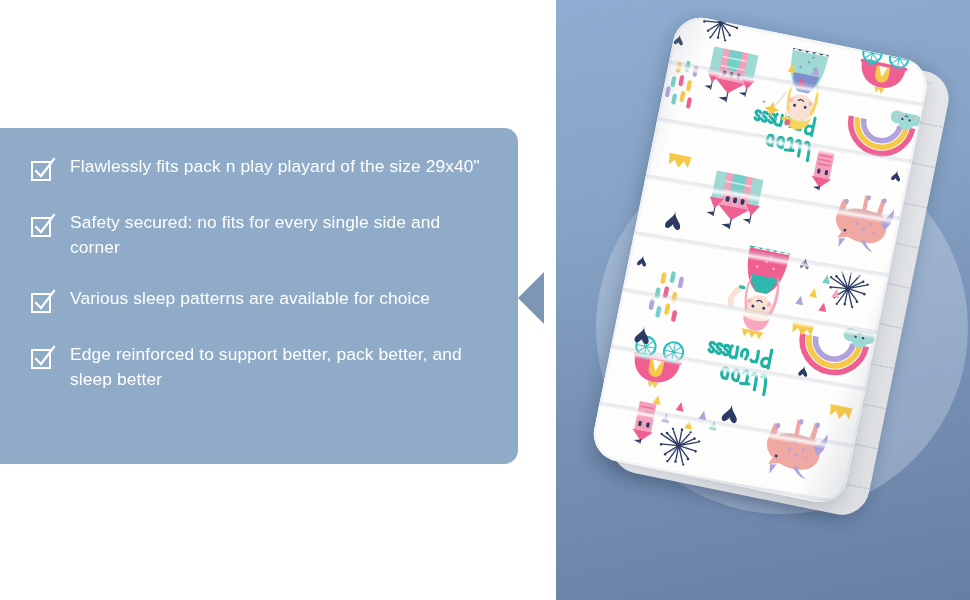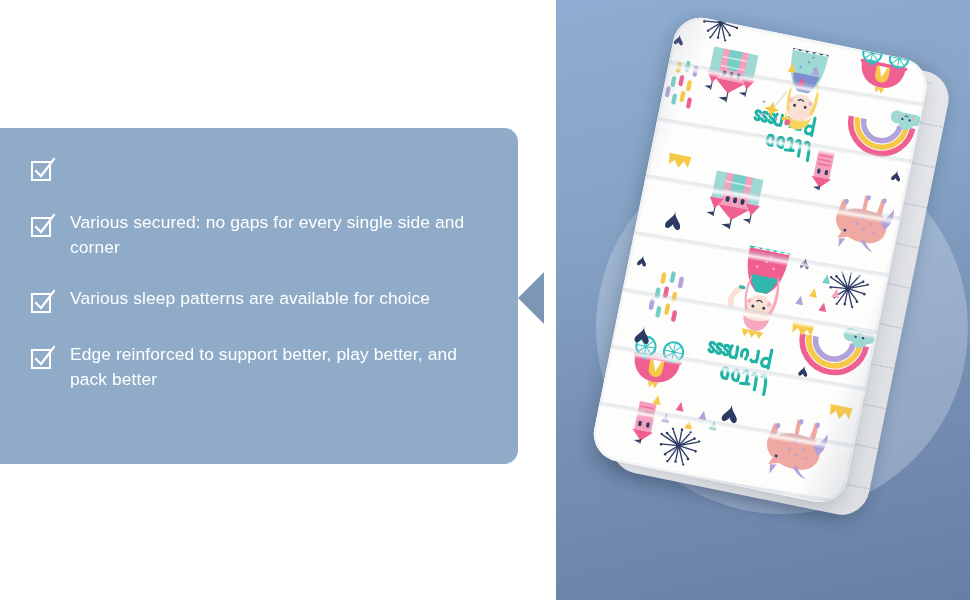--- a/index.html
+++ b/index.html
@@ -470,44 +470,45 @@
   <div class="left-pane">
 
     <div class="feature-card">
       <div class="bullet-list">
 
         <div class="bullet">
           <svg class="check-icon" viewBox="0 0 26 26">
             <rect x="2" y="5" width="18" height="18" fill="none" stroke="#ffffff" stroke-width="2"></rect>
             <path d="M6 14 L11 19 L24 2" fill="none" stroke="#ffffff" stroke-width="2.2" stroke-linecap="square"></path>
           </svg>
+          <div class="bullet-text">Flawlessly fits pack n play playard of the size 29x40"</div>
         </div>
 
         <div class="bullet">
           <svg class="check-icon" viewBox="0 0 26 26">
             <rect x="2" y="5" width="18" height="18" fill="none" stroke="#ffffff" stroke-width="2"></rect>
             <path d="M6 14 L11 19 L24 2" fill="none" stroke="#ffffff" stroke-width="2.2" stroke-linecap="square"></path>
           </svg>
-          <div class="bullet-text">Various secured: no gaps for every single side and corner</div>
+          <div class="bullet-text">Safety secured: no fits for every single side and corner</div>
         </div>
 
         <div class="bullet">
           <svg class="check-icon" viewBox="0 0 26 26">
             <rect x="2" y="5" width="18" height="18" fill="none" stroke="#ffffff" stroke-width="2"></rect>
             <path d="M6 14 L11 19 L24 2" fill="none" stroke="#ffffff" stroke-width="2.2" stroke-linecap="square"></path>
           </svg>
           <div class="bullet-text">Various sleep patterns are available for choice</div>
         </div>
 
         <div class="bullet">
           <svg class="check-icon" viewBox="0 0 26 26">
             <rect x="2" y="5" width="18" height="18" fill="none" stroke="#ffffff" stroke-width="2"></rect>
             <path d="M6 14 L11 19 L24 2" fill="none" stroke="#ffffff" stroke-width="2.2" stroke-linecap="square"></path>
           </svg>
-          <div class="bullet-text">Edge reinforced to support better, play better, and pack better</div>
+          <div class="bullet-text">Edge reinforced to support better, pack better, and sleep better</div>
         </div>
 
       </div>
     </div>
 
     <div class="card-pointer"></div>
   </div>
 
 </div>
 

